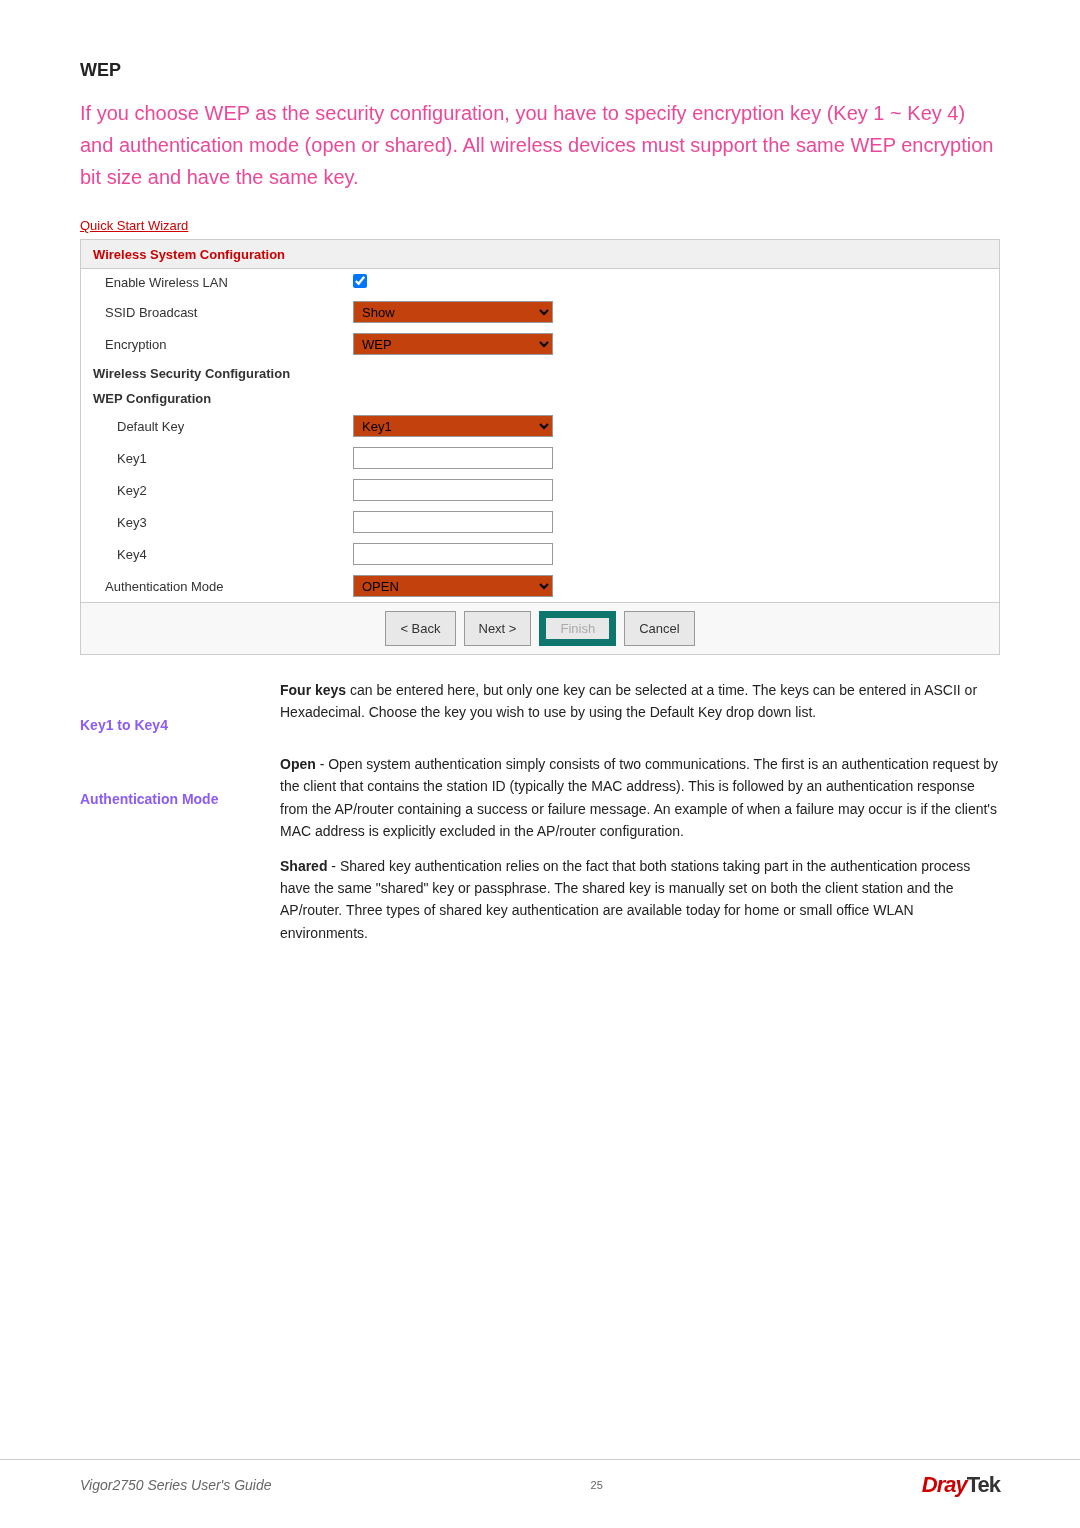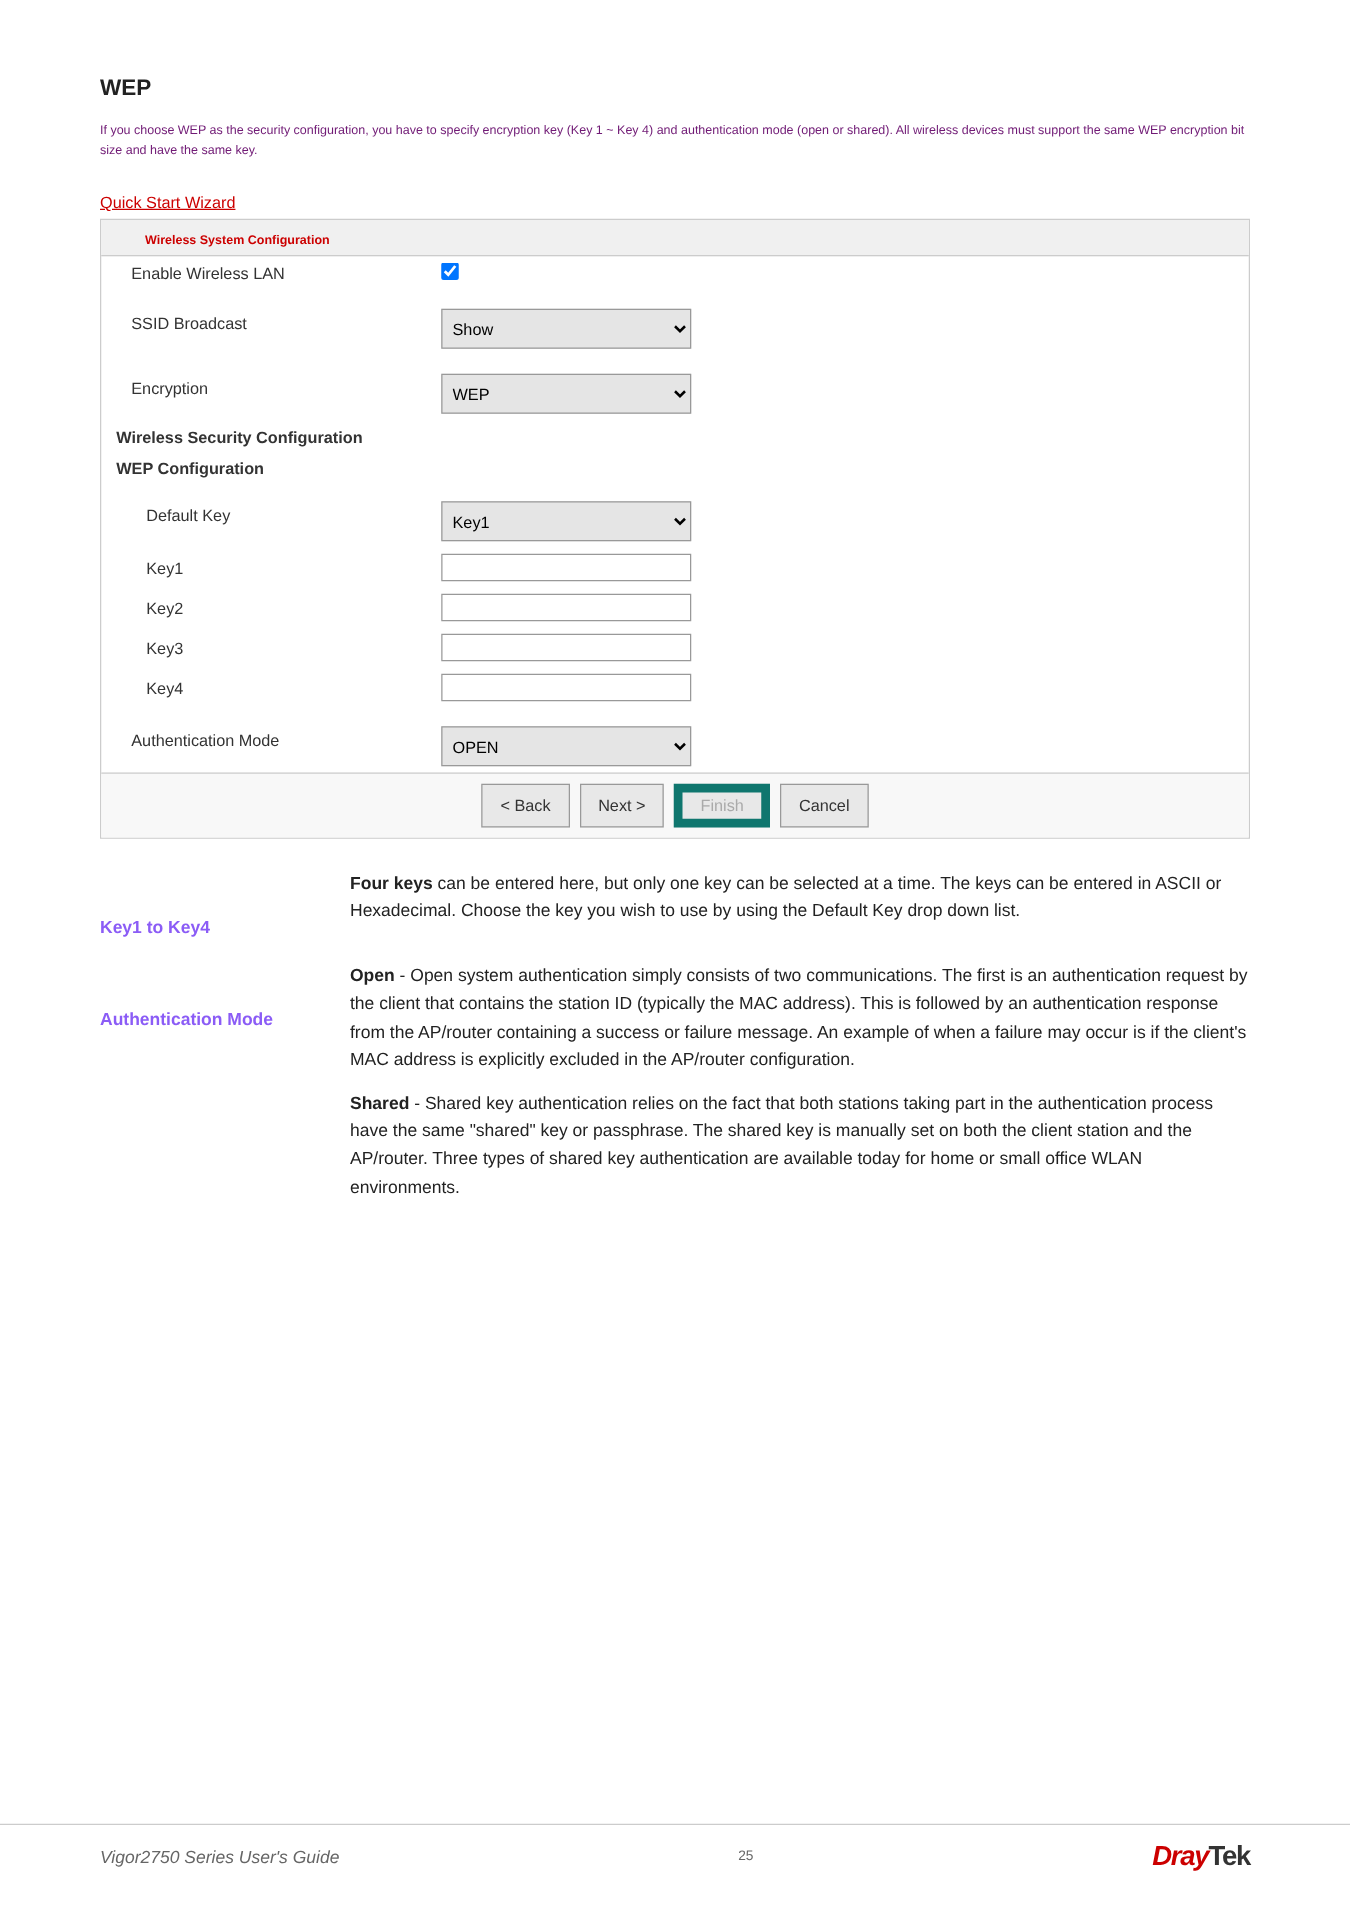--- a/index.html
+++ b/index.html
@@ -17,24 +17,24 @@
       padding: 60px 80px 80px 80px;
     }
 
     .section-title {
       font-size: 18px;
       font-weight: bold;
       margin-bottom: 16px;
     }
 
     .intro-text {
-      font-size: 10px;
+      font-size: 20px;
       line-height: 1.6;
       margin-bottom: 24px;
-      color: #701a75;
+      color: #ec4899;
     }
 
     .quick-start-link {
       color: #c00;
       font-size: 13px;
       margin-bottom: 0;
       display: inline-block;
     }
 
     .wizard-box {
@@ -44,23 +44,22 @@
     }
 
     .wizard-header {
       background: #f0f0f0;
       padding: 6px 12px;
       border-bottom: 1px solid #ccc;
     }
 
     .wizard-header-link {
       color: #c00;
-      font-size: 10px;
-      font-weight: bold;
-      margin-left: 23px;
+      font-size: 13px;
+      font-weight: bold;
     }
 
     .wizard-table {
       width: 100%;
       border-collapse: collapse;
       padding: 0;
     }
 
     .wizard-table td {
       padding: 5px 12px;
@@ -94,23 +93,22 @@
       font-size: 13px;
       width: 200px;
       height: 22px;
     }
 
     .field-select {
       border: 1px solid #999;
       padding: 2px 4px;
       font-size: 13px;
       width: 200px;
-      height: 32px;
-      background: #e5e5e5;
-      margin-top: 10px;
+      height: 22px;
+      background: #c2410c;
     }
 
     input[type="checkbox"] {
       width: 14px;
       height: 14px;
     }
 
     .button-row {
       display: flex;
       justify-content: center;

